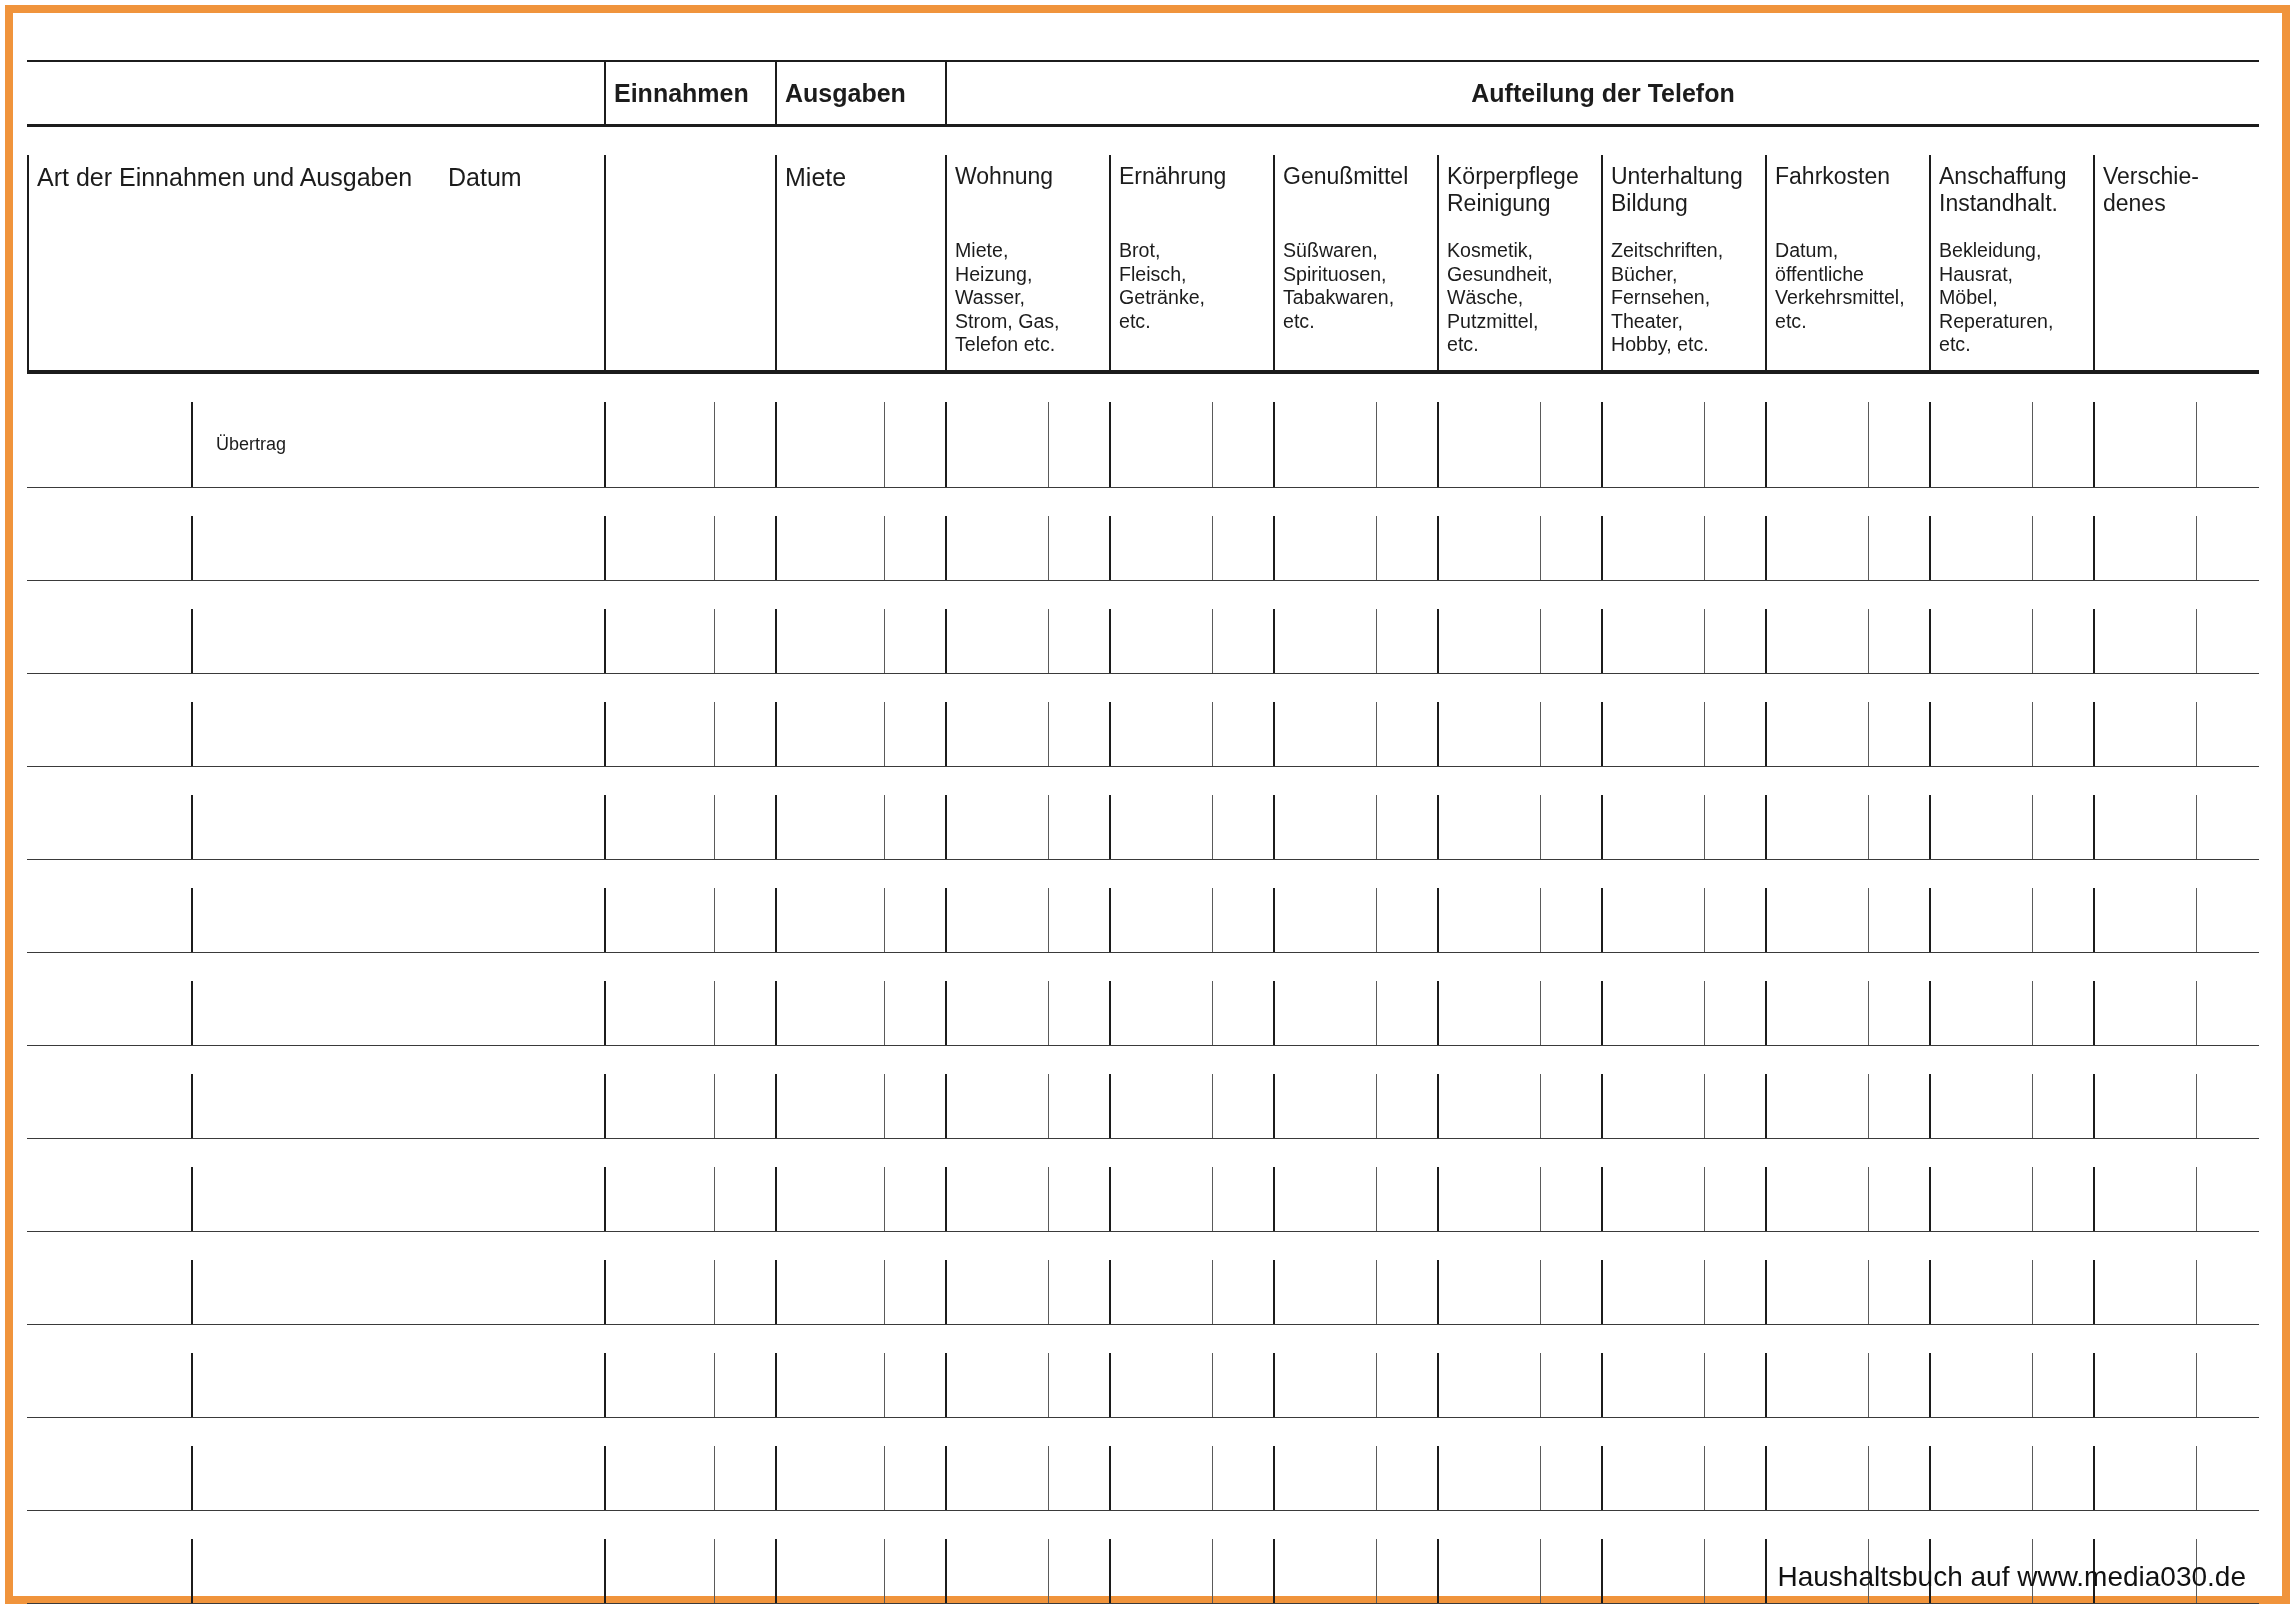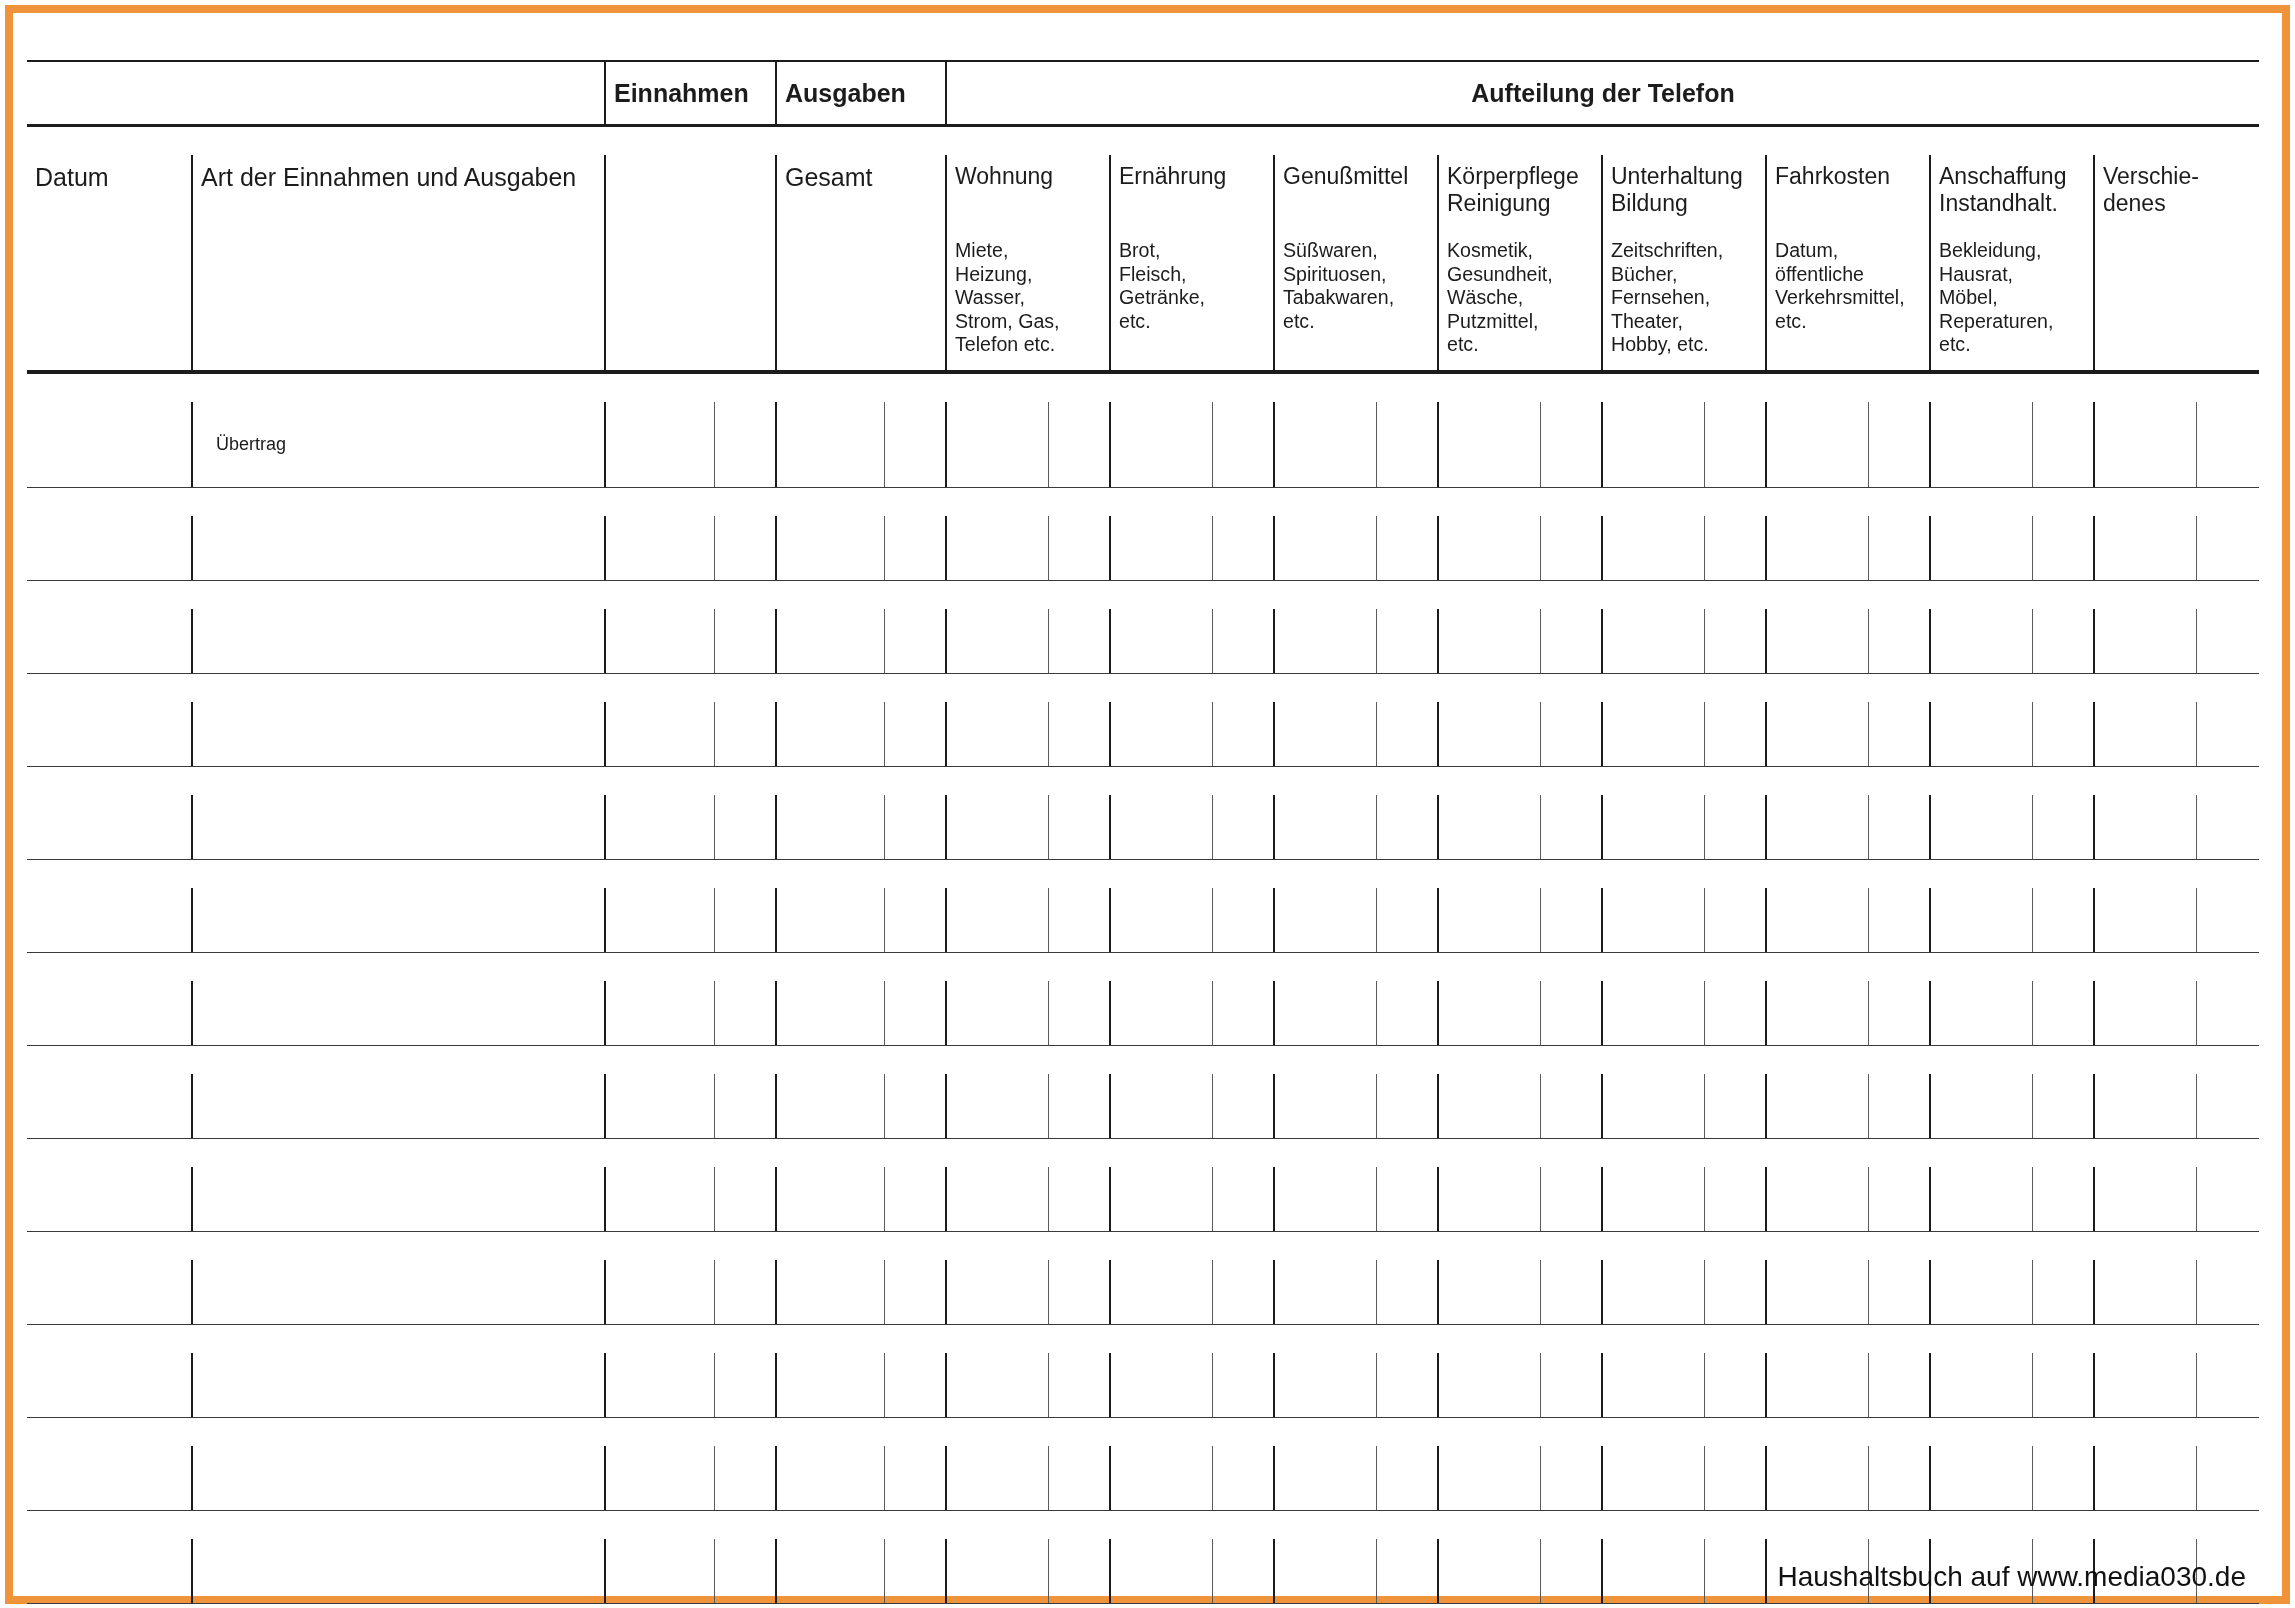--- a/index.html
+++ b/index.html
@@ -71,24 +71,24 @@
   <div class="content">
 
     <div class="row band1">
       <div class="cell b1-spacer"></div>
       <div class="cell b1-einn bl">Einnahmen</div>
       <div class="cell b1-ausg bl">Ausgaben</div>
       <div class="cell b1-auft bl">Aufteilung der Telefon</div>
     </div>
 
     <div class="row band2">
+      <div class="cell c-art bl">Art der Einnahmen und Ausgaben</div>
       <div class="cell c-datum">Datum</div>
-      <div class="cell c-art bl">Art der Einnahmen und Ausgaben</div>
       <div class="cell c-einn bl"></div>
-      <div class="cell c-ges bl">Gesamt</div>
+      <div class="cell c-ges bl">Miete</div>
 
       <div class="cell c-cat bl">
         <div class="cat-title">Wohnung</div>
         <div class="cat-details">Miete,
 Heizung,
 Wasser,
 Strom, Gas,
 Telefon etc.</div>
       </div>
       <div class="cell c-cat bl">

